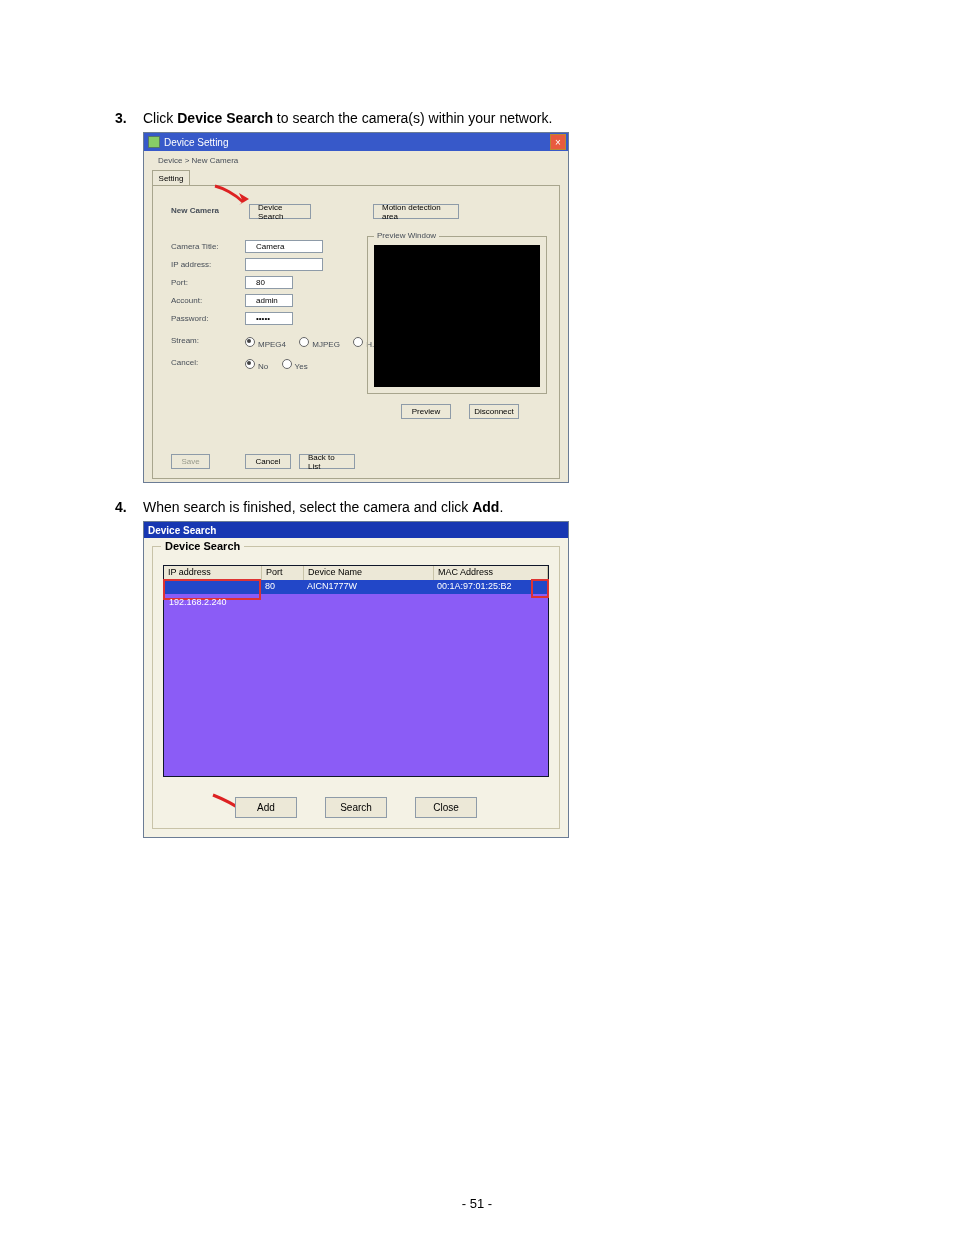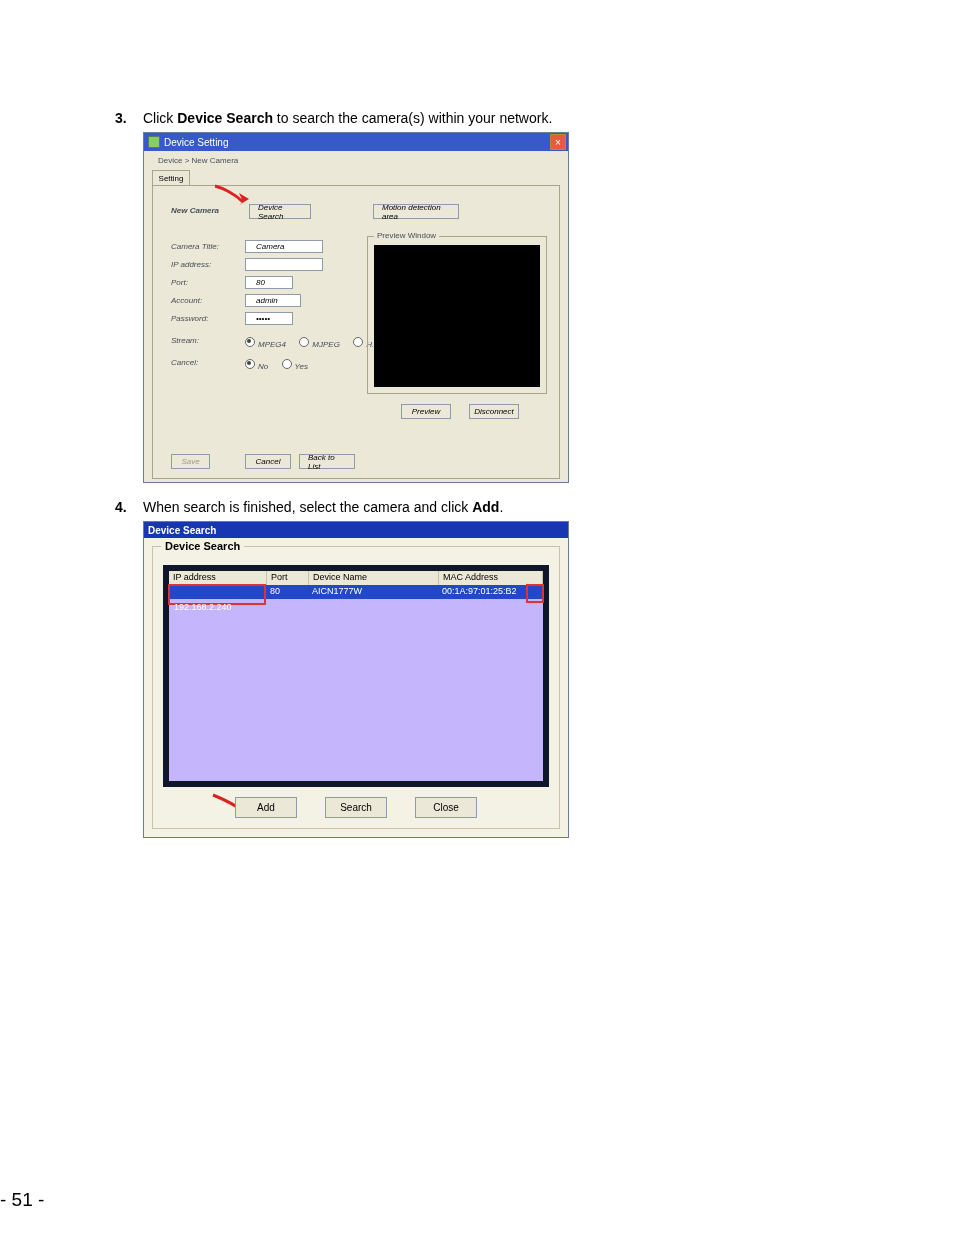--- a/index.html
+++ b/index.html
@@ -39,21 +39,21 @@
                  background:#e85b3e; color:#fff; display:flex;
                  align-items:center; justify-content:center; font-size:10px;
                  border:1px solid #b83; cursor:default;}
   .ds-crumb { font-size:8px; color:#464d57; padding:5px 14px;}
   .ds-tab { margin:0 0 0 8px; width:36px; height:14px; border:1px solid #a8a58d;
             border-bottom:none; background:#ece8d7; font-size:8px;
             display:flex; align-items:center; justify-content:center;}
   .ds-body { margin:0 8px 8px 8px; border:1px solid #a8a58d; height:292px;
              background:#ece8d7; position:relative;}
   .lbl { font-size:8px; color:#464d57;}
-  .fld { position:absolute;font-style:italic;}
+  .fld { position:absolute;}
   .txtbox { height:13px; border:1px solid #8e9ba8; background:#fff;
             font-size:8px; padding:0 10px; box-sizing:border-box;}
   .btn { height:15px; border:1px solid #8e9ba8; background:#ece8d7;
          font-size:8px; padding:0 8px; box-sizing:border-box;
          display:inline-flex; align-items:center; cursor:default;}
   .btn.disabled { color:#989a8c;}
   .radio { width:8px;height:8px;display:inline-block;border:1px solid #666;
            border-radius:50%; background:#fff; margin-right:3px; position:relative;}
   .radio.sel::after{content:"";width:4px;height:4px;background:#444;border-radius:50%;
            position:absolute;left:1px;top:1px;}
@@ -67,36 +67,36 @@
 
   
   .search-win{width:424px;height:315px;background:#f4f2e5;position:relative;}
   .search-title{height:16px;background:#1737b2;color:#fff;font-size:10px;
                 font-weight:700;display:flex;align-items:center;padding-left:4px;}
   .search-body{border:1px solid #c8c3a8;margin:8px;height:281px;
                background:#f4f2e5;position:relative;}
   .search-heading{font-weight:700;font-size:11px;position:absolute;top:-7px;left:8px;
                background:#f4f2e5;padding:0 4px;}
   .listbox{position:absolute;left:10px;top:18px;right:10px;height:210px;
-           border:6px solid #0f172a;background:#c4b5fd;}
+           border:1px solid #0f172a;background:#8b5cf6;}
   .listhead{display:flex;height:14px;background:#eee;font-size:9px;}
   .listhead div{border-right:1px solid #c8c3a8;padding:1px 4px;box-sizing:border-box;
                background:#ece8d7;}
   .col-ip{width:98px;} .col-port{width:42px;} .col-name{width:130px;}
   .col-mac{flex:1;}
   .listrow{display:flex;height:14px;font-size:9px;background:#2247c8;color:#fff;}
   .listrow div{padding:1px 4px;box-sizing:border-box;}
   .listrow .col-ip{border:2px solid #d33; margin:-1px 0 16px -1px; height:15px; padding-top:16px;}
   .redrect{position:absolute;right:-1px;top:13px;width:14px;height:15px;border:2px solid #d33;}
   .btnrow{position:absolute;left:0;right:0;bottom:10px;display:flex;
           justify-content:center;gap:28px;}
   .btn2{width:60px;height:19px;border:1px solid #8e9ba8;background:#ece8d7;
         font-size:10px;display:flex;align-items:center;justify-content:center;}
-  .footer{position:absolute;bottom:24px;left:0;right:0;text-align:left;
-          font-size:19px;}
+  .footer{position:absolute;bottom:24px;left:0;right:0;text-align:center;
+          font-size:13px;}
 </style>
 </head>
 <body>
 
 <div class="page">
 
   <p class="instr-line">
     <span class="instr-num">3.</span>
     <span class="instr-text">
       <span>Click </span><b>Device Search</b><span> to search the camera(s) within your network.</span>
@@ -125,21 +125,21 @@
       <span class="fld btn" style="left:96px;top:18px;width:62px;justify-content:center;">Device Search</span>
       <span class="fld btn" style="left:220px;top:18px;width:86px;justify-content:center;">Motion detection area</span>
 
       <span class="fld lbl" style="left:18px;top:56px;">Camera Title:</span>
       <input class="fld txtbox" style="left: 92px; top: 54px; width: 78px;" value="Camera">
       <span class="fld lbl" style="left:18px;top:74px;">IP address:</span>
       <input class="fld txtbox" style="left: 92px; top: 72px; width: 78px;" value="">
       <span class="fld lbl" style="left:18px;top:92px;">Port:</span>
       <input class="fld txtbox" style="left: 92px; top: 90px; width: 48px;" value="80">
       <span class="fld lbl" style="left:18px;top:110px;">Account:</span>
-      <input class="fld txtbox" style="left: 92px; top: 108px; width: 56px;" value="admin">
+      <input class="fld txtbox" style="left: 92px; top: 108px; width: 48px;" value="admin">
       <span class="fld lbl" style="left:18px;top:128px;">Password:</span>
       <input class="fld txtbox" style="left: 92px; top: 126px; width: 48px;" value="•••••">
 
       <span class="fld lbl" style="left:18px;top:150px;">Stream:</span>
       <span class="fld" style="left:92px;top:150px;">
         <span class="radio sel"></span><span class="rlabel">MPEG4</span>
         <span class="radio"></span><span class="rlabel">MJPEG</span>
         <span class="radio"></span><span class="rlabel">H.264</span>
       </span>
 

